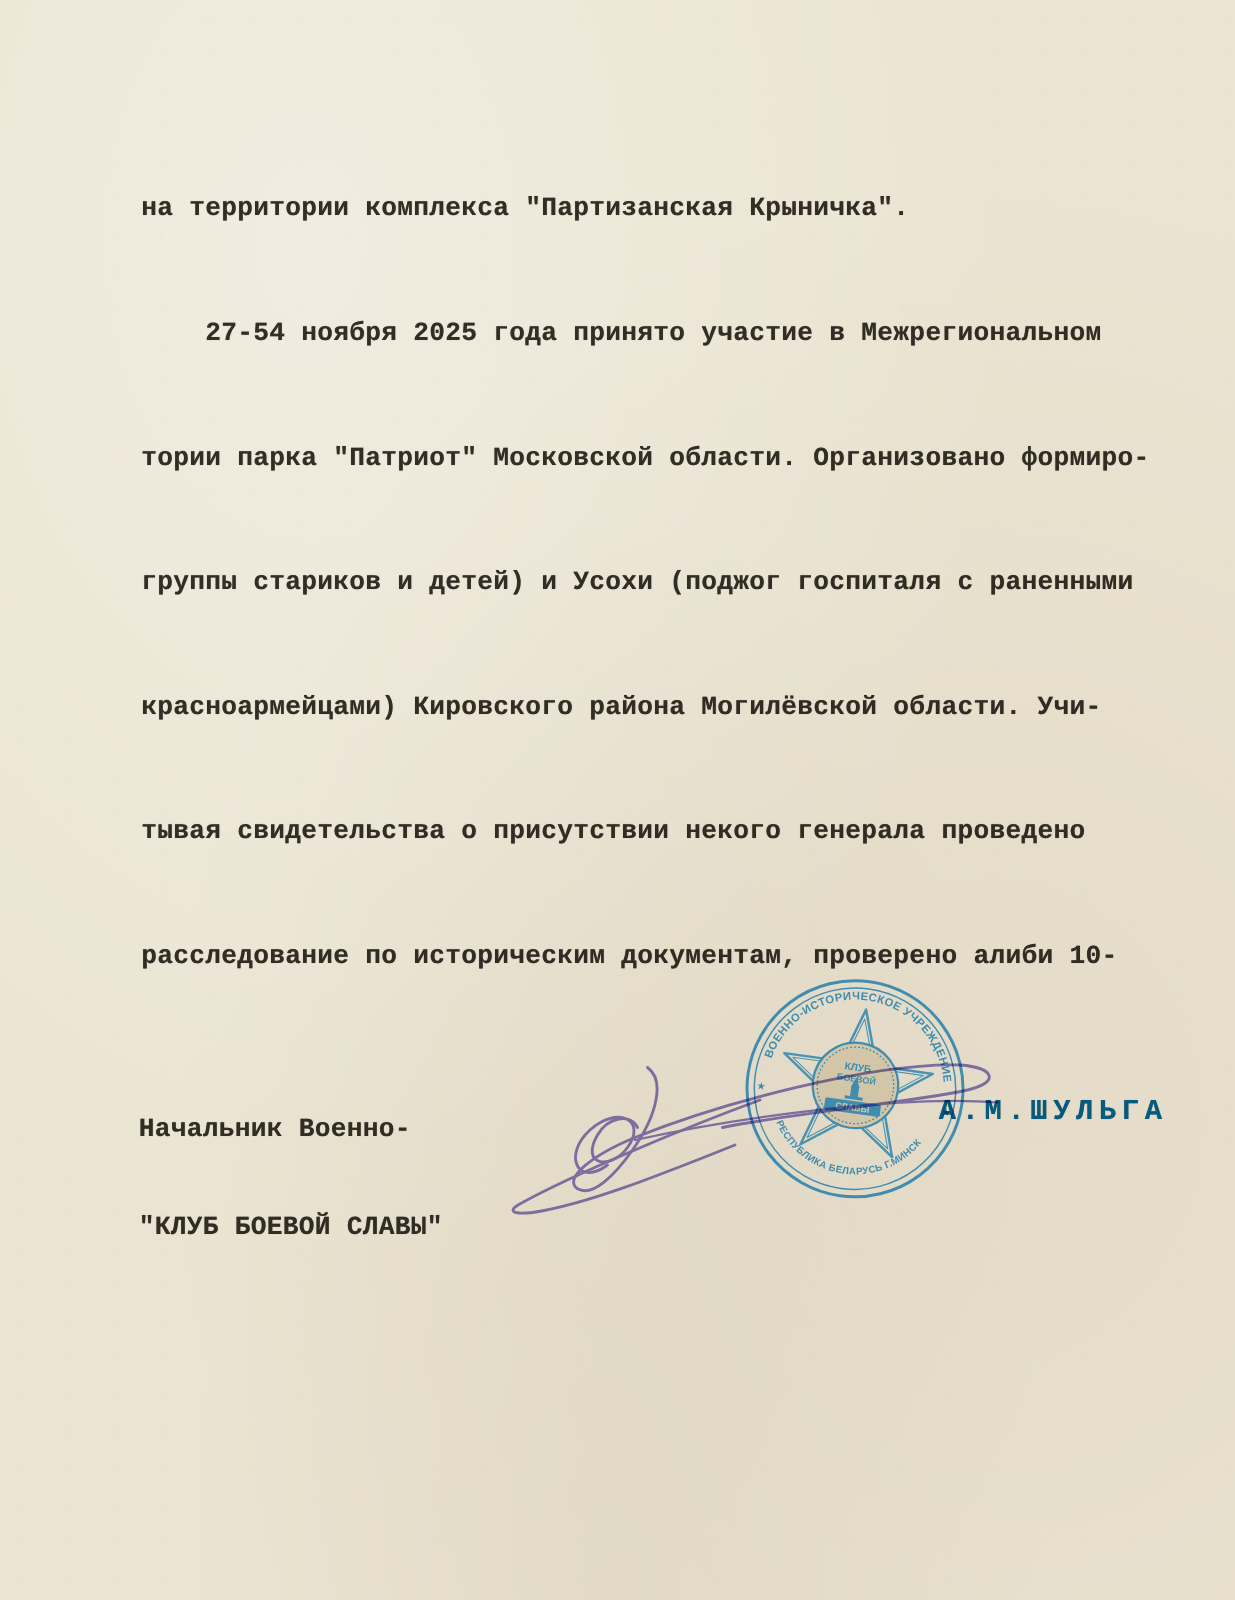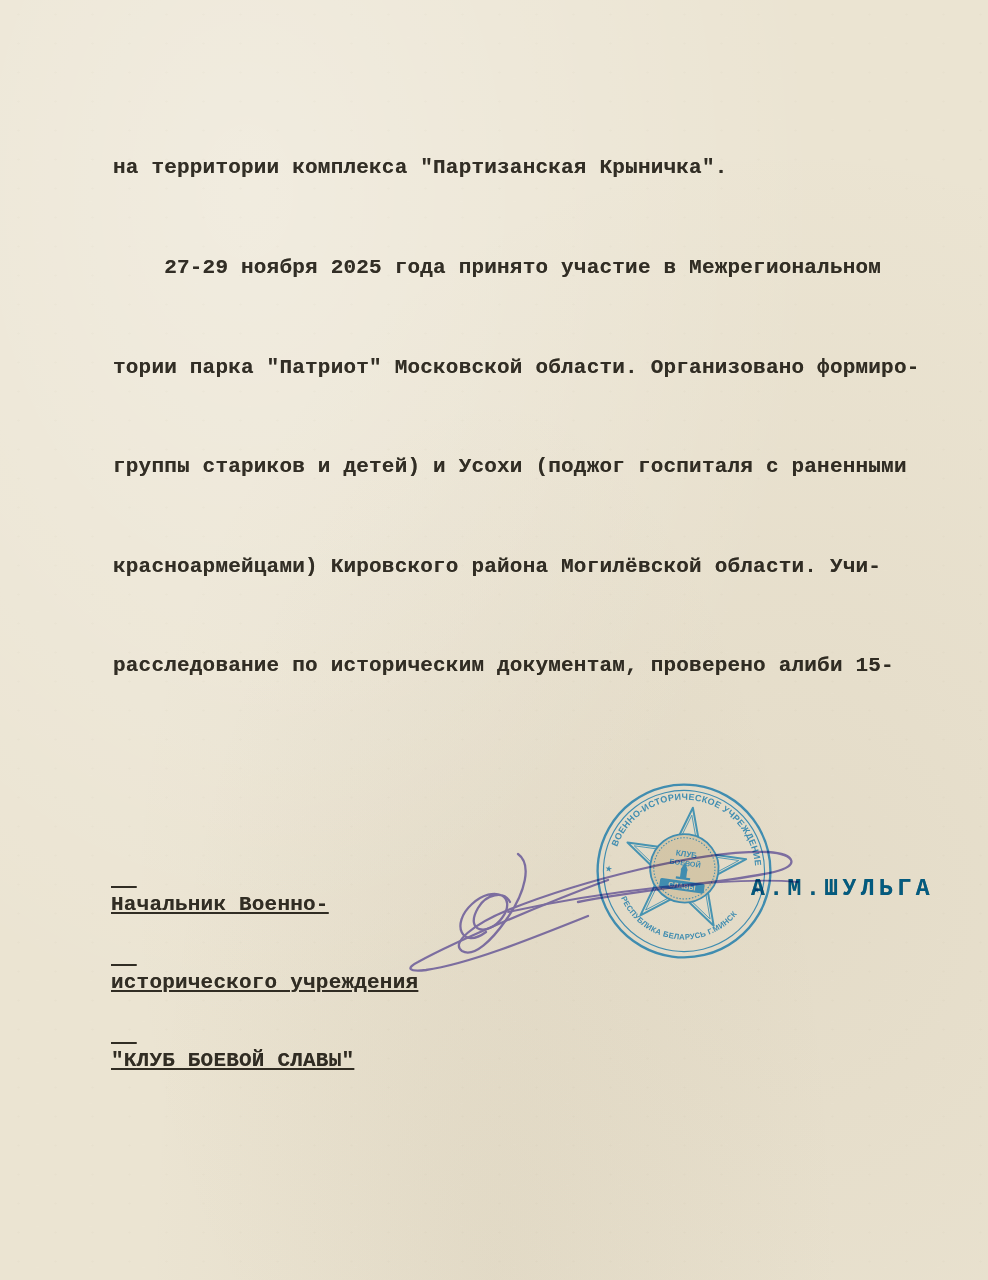--- a/index.html
+++ b/index.html
@@ -26,21 +26,20 @@
     color:#35322b;letter-spacing:0.2px;white-space:pre;
     text-shadow:0 0 0.6px rgba(53,50,43,0.55);
     mix-blend-mode:multiply;
   }
   .sig-block{
     position:absolute;left:111px;top:840px;
     font-size:21px;line-height:26px;font-weight:700;
     color:#35322b;letter-spacing:0.2px;white-space:pre;
     text-shadow:0 0 0.6px rgba(53,50,43,0.55);
     mix-blend-mode:multiply;
-    text-decoration:underline;
   }
   .sig-name{
     position:absolute;left:751px;top:876px;
     font-size:23px;font-weight:700;color:#0369a1;
     letter-spacing:4.5px;white-space:pre;
     text-shadow:0 0 0.6px rgba(53,50,43,0.55);
     mix-blend-mode:multiply;
   }
   .stamp{
     position:absolute;left:594px;top:781px;width:180px;height:180px;
@@ -53,40 +52,40 @@
     mix-blend-mode:multiply;opacity:.9;
   }
 </style>
 </head>
 <body>
 
 <div class="grain"></div>
 
 <div class="body-text">
   <div>на территории комплекса "Партизанская Крыничка".</div>
-  <div>    27-29 ноября 2025 года принято участие в Межрегиональном</div>
+  <div>    27-54 ноября 2025 года принято участие в Межрегиональном</div>
   <div>тории парка "Патриот" Московской области. Организовано формиро-</div>
   <div>группы стариков и детей) и Усохи (поджог госпиталя с раненными</div>
   <div>красноармейцами) Кировского района Могилёвской области. Учи-</div>
-  <div>расследование по историческим документам, проверено алиби 15-</div>
+  <div>тывая свидетельства о присутствии некого генерала проведено</div>
+  <div>расследование по историческим документам, проверено алиби 10-</div>
   
   
   
   
   
   
   
   
   
   
 </div>
 
 <div class="sig-block">
   <div>Начальник Военно-</div>
-  <div>исторического учреждения</div>
   <div>"КЛУБ БОЕВОЙ СЛАВЫ"</div>
 </div>
 
 <div class="sig-name">А.М.ШУЛЬГА</div>
 
 <svg class="signature-svg" viewBox="0 0 410 160">
   <g fill="none" stroke="#7e71c6" stroke-width="2.3" stroke-linecap="round">
     <path d="M 120,34 C 134,44 128,72 108,100 C 94,120 76,138 64,131 C 52,123 76,104 110,90 C 180,62 300,30 370,32 C 398,34 402,46 376,52 C 330,62 240,70 180,82"></path>
     <path d="M 88,112 C 64,130 52,104 74,84 C 96,64 120,76 104,98 C 90,117 66,112 80,88 C 88,74 106,70 112,82"></path>
     <path d="M 210,60 C 150,82 60,120 20,142 C 8,148 10,152 28,150 C 70,144 130,120 190,96"></path>

